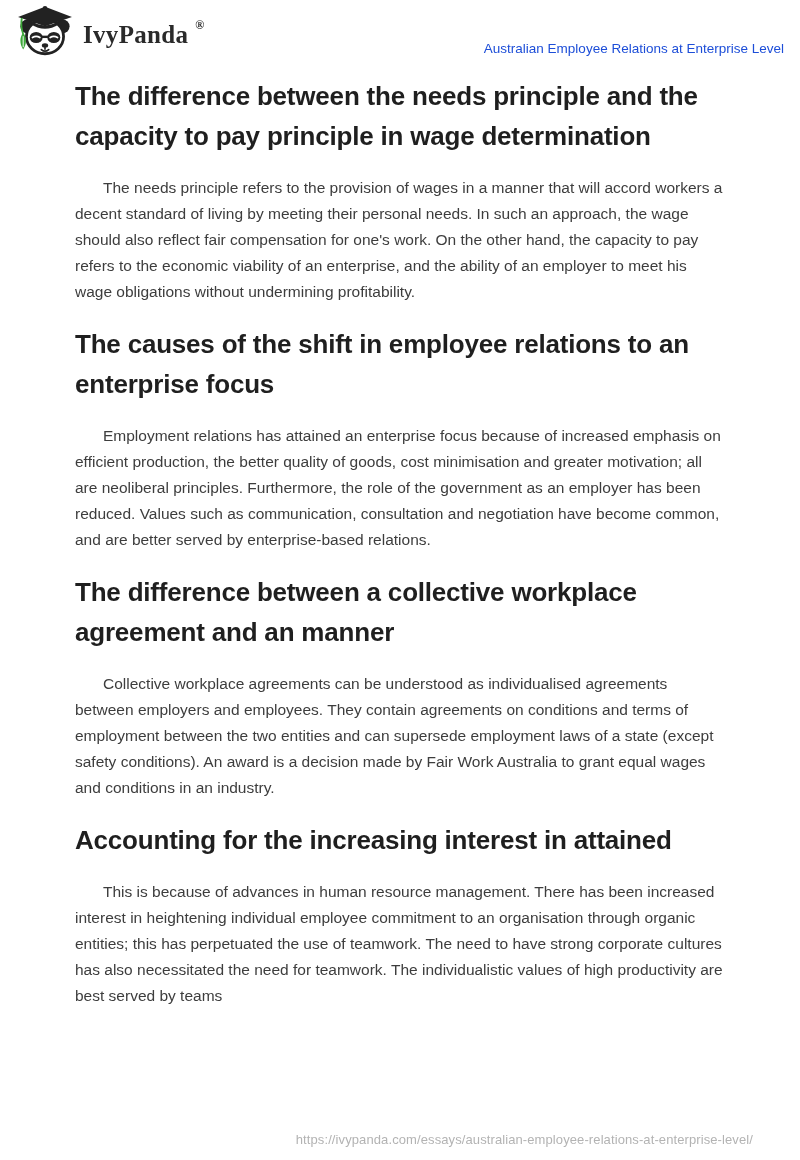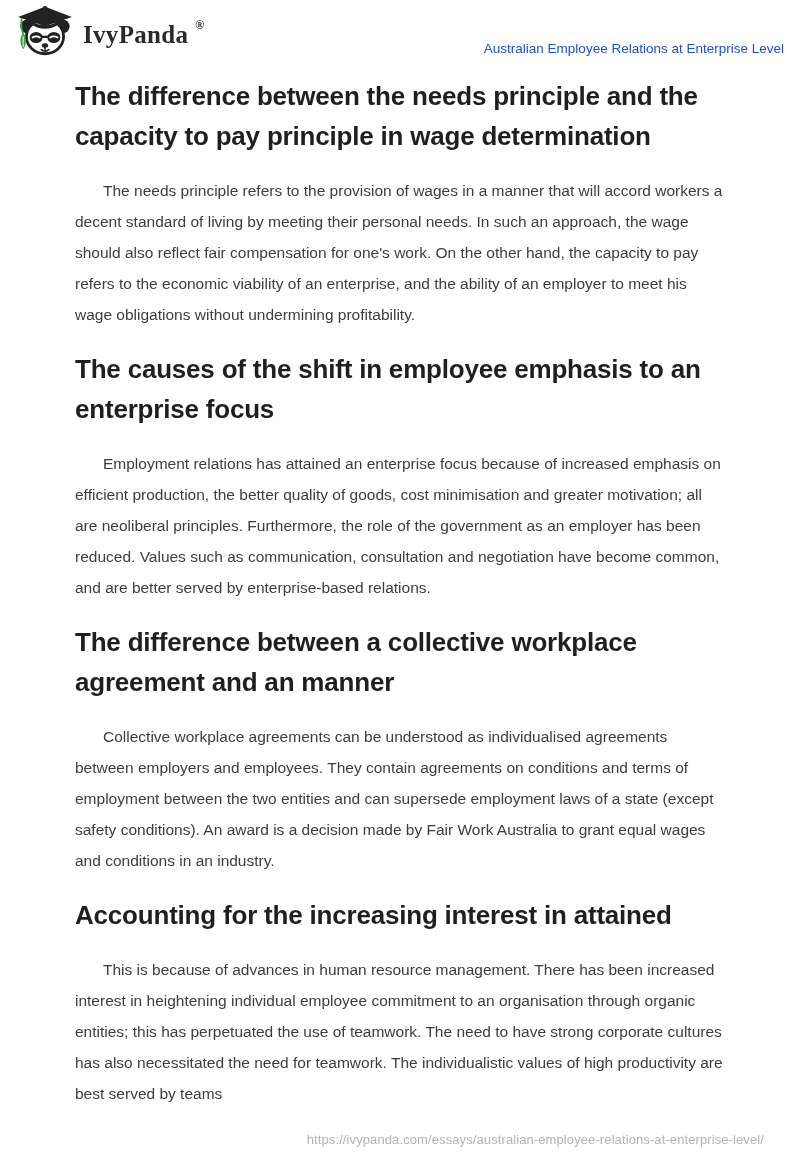--- a/index.html
+++ b/index.html
@@ -64,29 +64,29 @@
   .section-heading {
     font-size: 26px;
     line-height: 40px;
     font-weight: bold;
     color: #1f1f1f;
     letter-spacing: -0.2px;
     margin: 19px 0;
   }
   .body-text {
     font-size: 15.5px;
-    line-height: 31px;
+    line-height: 26px;
     color: #3d3d3d;
     margin: 19px 0;
     text-indent: 28px;
     text-align: left;
   }
   .page-footer {
     position: absolute;
-    right: 36px;
+    right: 47px;
     bottom: 13px;
     font-size: 13px;
     color: #b3b3b3;
     letter-spacing: 0.1px;
   }
 </style>
 </head>
 <body>
 
 <div class="page">
@@ -124,21 +124,21 @@
   </header>
 
   <main class="content">
 
     <section>
       <h2 class="section-heading">The difference between the needs principle and the capacity to pay principle in wage determination</h2>
       <p class="body-text">The needs principle refers to the provision of wages in a manner that will accord workers a decent standard of living by meeting their personal needs. In such an approach, the wage should also reflect fair compensation for one's work. On the other hand, the capacity to pay refers to the economic viability of an enterprise, and the ability of an employer to meet his wage obligations without undermining profitability.</p>
     </section>
 
     <section>
-      <h2 class="section-heading">The causes of the shift in employee emphasis to an enterprise focus</h2>
+      <h2 class="section-heading">The causes of the shift in employee relations to an enterprise focus</h2>
       <p class="body-text">Employment relations has attained an enterprise focus because of increased emphasis on efficient production, the better quality of goods, cost minimisation and greater motivation; all are neoliberal principles. Furthermore, the role of the government as an employer has been reduced. Values such as communication, consultation and negotiation have become common, and are better served by enterprise-based relations.</p>
     </section>
 
     <section>
       <h2 class="section-heading">The difference between a collective workplace agreement and an manner</h2>
       <p class="body-text">Collective workplace agreements can be understood as individualised agreements between employers and employees. They contain agreements on conditions and terms of employment between the two entities and can supersede employment laws of a state (except safety conditions). An award is a decision made by Fair Work Australia to grant equal wages and conditions in an industry.</p>
     </section>
 
     <section>
       <h2 class="section-heading">Accounting for the increasing interest in attained</h2>

